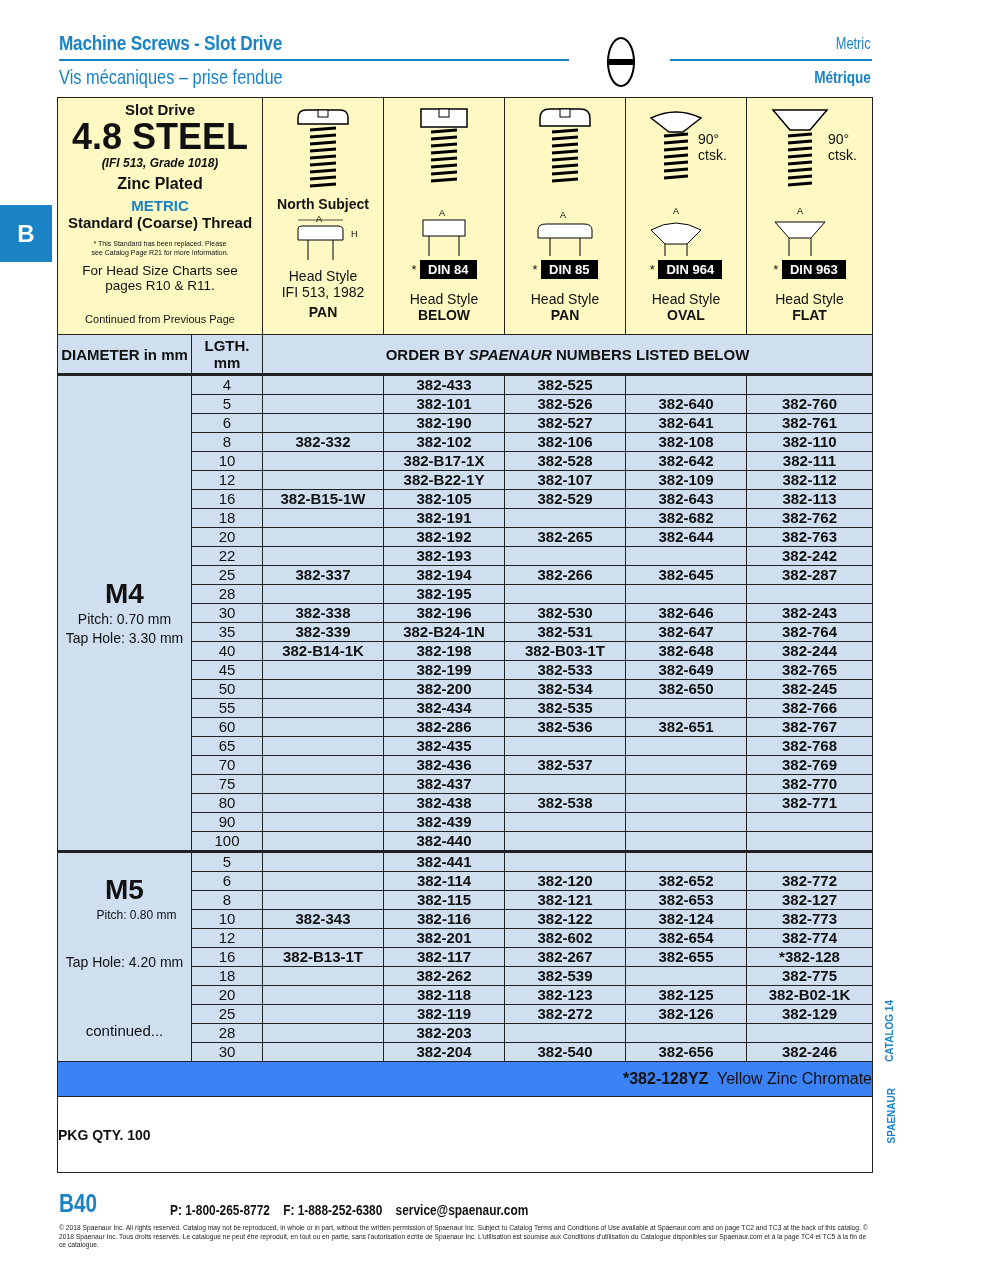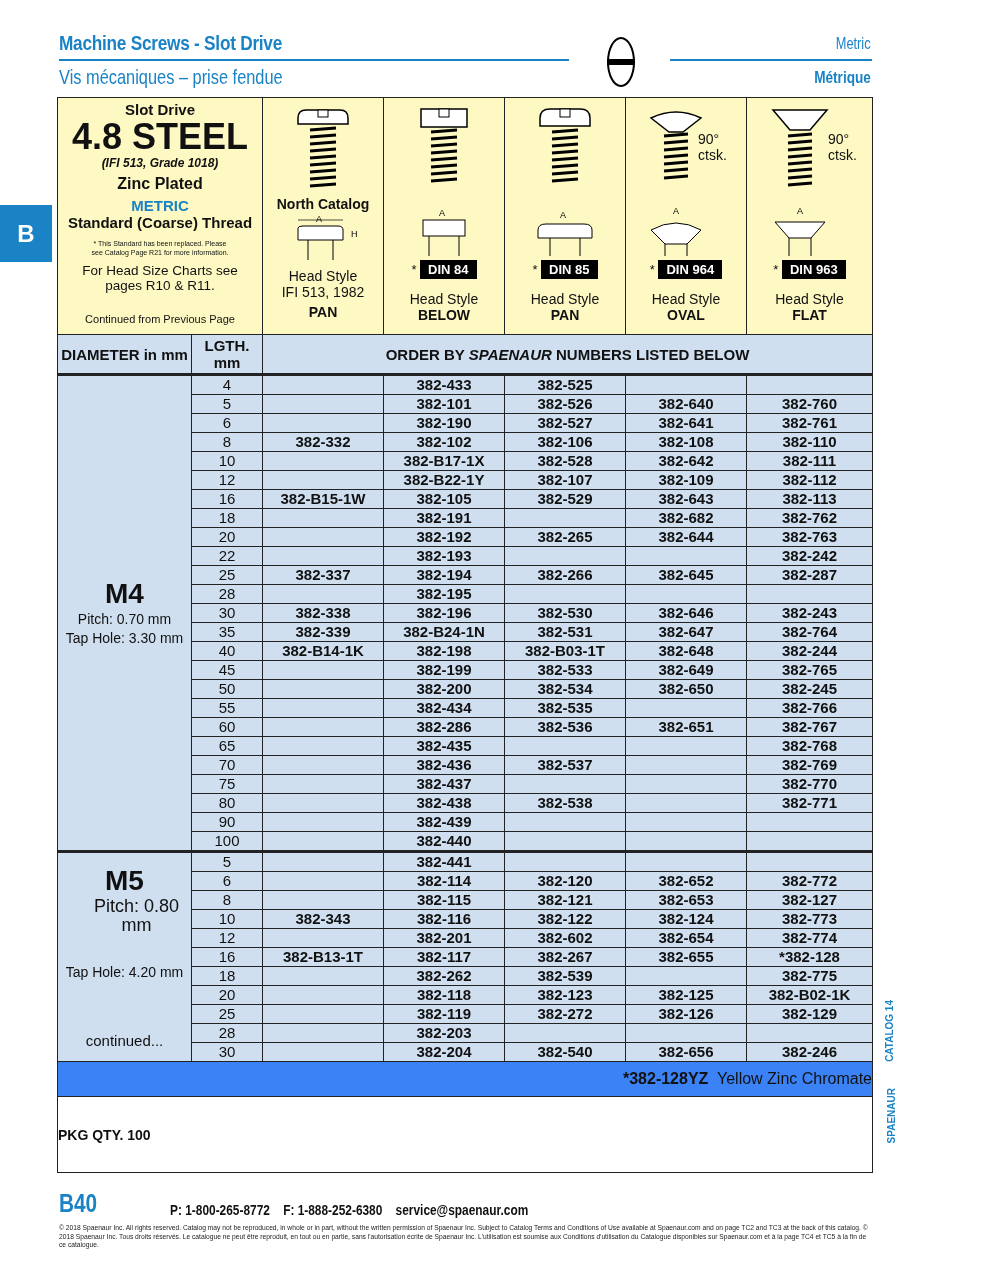--- a/index.html
+++ b/index.html
@@ -77,21 +77,21 @@
               <line x1="22" y1="29" x2="48" y2="27"></line>
               <line x1="22" y1="36" x2="48" y2="34"></line>
               <line x1="22" y1="43" x2="48" y2="41"></line>
               <line x1="22" y1="50" x2="48" y2="48"></line>
               <line x1="22" y1="57" x2="48" y2="55"></line>
               <line x1="22" y1="64" x2="48" y2="62"></line>
               <line x1="22" y1="71" x2="48" y2="69"></line>
               <line x1="22" y1="78" x2="48" y2="76"></line>
         </g>
       </svg>
-      <div class="spec" style="font-size:14px;margin-top:-6px;">North Catalog</div>
+      <div class="spec" style="font-size:14px;margin-top:-6px;">North Subject</div>
       <svg width="80" height="50">
         <line x1="15" y1="8" x2="60" y2="8" stroke="#000" stroke-width="0.7"></line>
             <text x="33" y="10" font-size="9" font-family="Liberation Sans, sans-serif">A</text>
         <path d="M15 16 Q15 14 20 14 L55 14 Q60 14 60 18 L60 28 L15 28Z" fill="#fff" stroke="#000"></path>
         <line x1="25" y1="28" x2="25" y2="48" stroke="#000"></line>
             <line x1="50" y1="28" x2="50" y2="48" stroke="#000"></line>
         <text x="68" y="25" font-size="9" font-family="Liberation Sans, sans-serif">H</text>
       </svg>
       <div style="font-size:14px;margin-top:2px;">Head Style</div>
       <div style="font-size:14px;">IFI 513, 1982</div>
@@ -403,21 +403,21 @@
         <td class="len">100</td>
         <td></td>
         <td>382-440</td>
         <td></td>
         <td></td>
         <td></td>
       </tr>
       <tr class="data sep">
         <td class="dia" rowspan="11">
           <div style="font-size:28px;font-weight:bold;line-height:32px;">M5</div>
-          <div style="font-size:18px;line-height:19px;padding-left:24px;">Pitch: 0.80 mm</div>
+          <div style="font-size:12px;line-height:19px;padding-left:24px;">Pitch: 0.80 mm</div>
           <div style="font-size:14px;line-height:19px;margin-top:28px;">Tap Hole: 4.20 mm</div>
           <div style="font-size:15px;margin-top:50px;">continued...</div>
         </td>
         <td class="len">5</td>
         <td></td>
         <td>382-441</td>
         <td></td>
         <td></td>
         <td></td>
       </tr>

